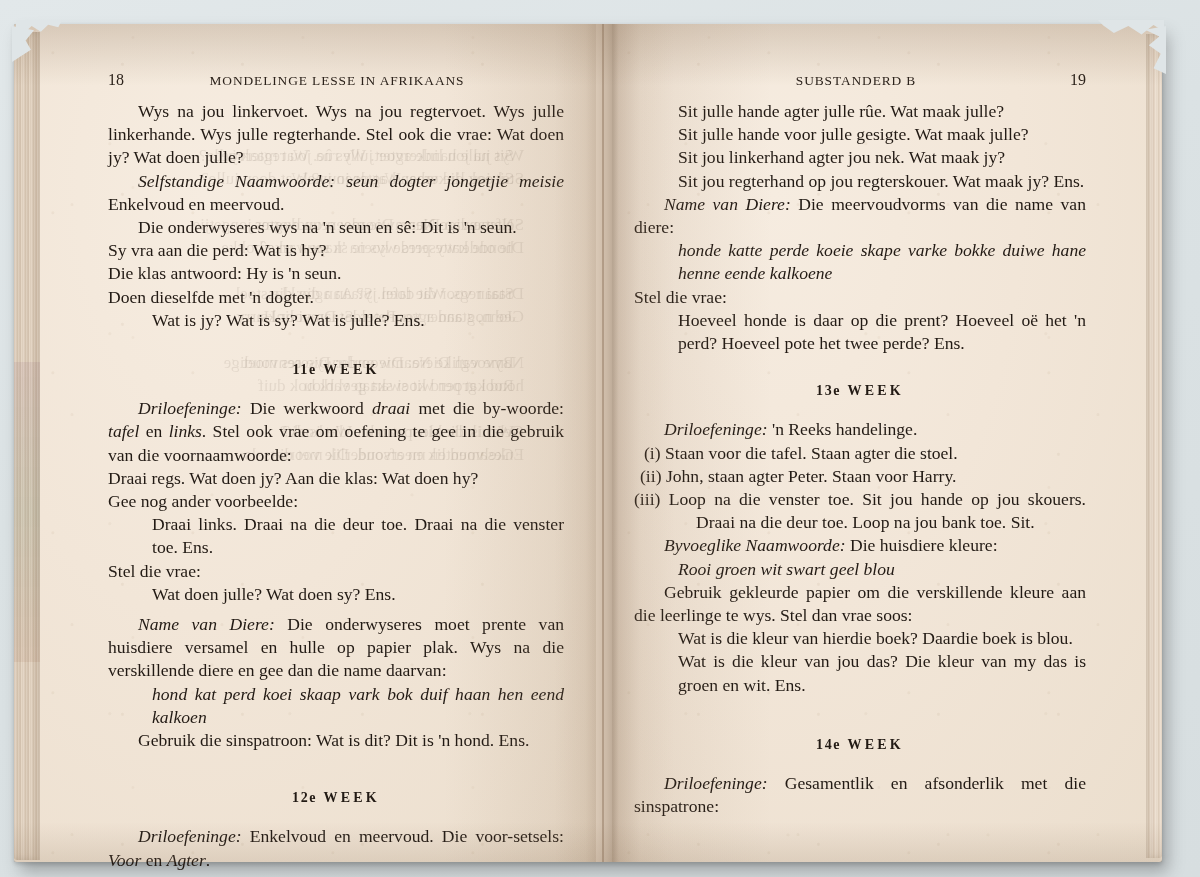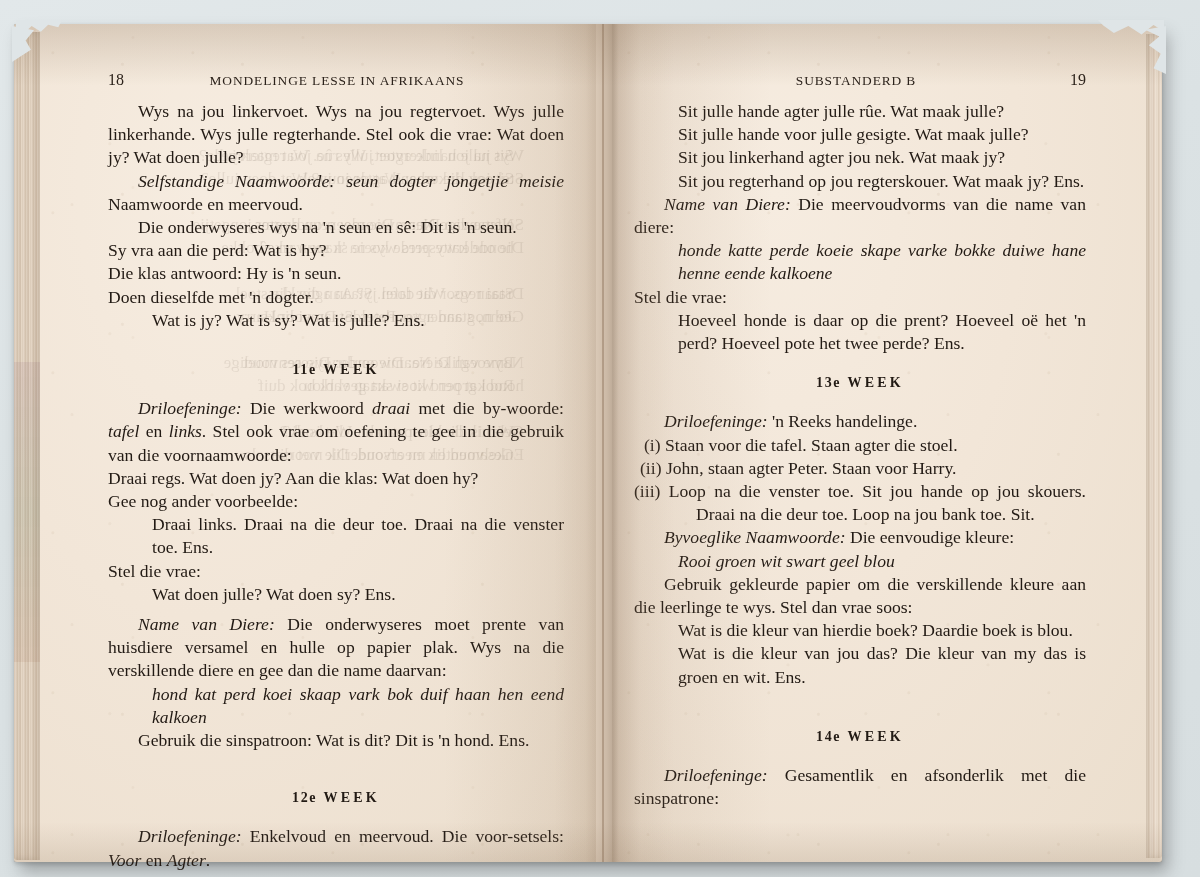--- a/index.html
+++ b/index.html
@@ -280,21 +280,21 @@
         <span class="rh-title">MONDELINGE LESSE IN AFRIKAANS</span>
       </div>
 
       <div class="column">
 
         <p class="ind">Wys na jou linkervoet.  Wys na jou regtervoet.  Wys julle linkerhande.  Wys julle regterhande.  Stel ook die vrae: Wat doen jy? Wat doen julle?</p>
 
         <p class="ind">
           <i>Selfstandige Naamwoorde:</i>
           <i>seun dogter jongetjie meisie</i>
-          <span>Naamwoorde en meervoud.</span>
+          <span>Enkelvoud en meervoud.</span>
         </p>
 
         <p class="ind">Die onderwyseres wys na 'n seun en sê: Dit is 'n seun.</p>
         <p>Sy vra aan die perd: Wat is hy?</p>
         <p>Die klas antwoord: Hy is 'n seun.</p>
         <p>Doen dieselfde met 'n dogter.</p>
         <p class="ind2 noj">Wat is jy? Wat is sy? Wat is julle? Ens.</p>
 
         <div class="week-head">
           <span class="num">11e</span>
@@ -351,21 +351,21 @@
         <p class="ind">
           <i>Name van Diere:</i>
           <span>Die meervoudvorms van die name van diere:</span>
         </p>
 
         <p class="blk2"><i>honde katte perde koeie skape varke bokke duiwe hane henne eende kalkoene</i></p>
 
         <p class="noj">Stel die vrae:</p>
         <p class="blk2">Hoeveel honde is daar op die prent? Hoeveel oë het 'n perd? Hoeveel pote het twee perde? Ens.</p>
 
-        <div class="week-head" style="margin-top:16px">
+        <div class="week-head" style="margin-top:24px">
           <span class="num">13e</span>
           <span>WEEK</span>
         </div>
 
         <p class="ind noj">
           <i>Driloefeninge:</i>
           <span>'n Reeks handelinge.</span>
         </p>
 
         <p class="hang-i noj" style="padding-left:62px;text-indent:-52px">
@@ -376,21 +376,21 @@
           <span>(ii)</span>
           <span>John, staan agter Peter.  Staan voor Harry.</span>
         </p>
         <p class="hang-i" style="padding-left:62px;text-indent:-62px">
           <span>(iii)</span>
           <span>Loop na die venster toe.  Sit jou hande op jou skouers.  Draai na die deur toe.  Loop na jou bank toe. Sit.</span>
         </p>
 
         <p class="ind noj">
           <i>Byvoeglike Naamwoorde:</i>
-          <span>Die eenvoudige kleure:</span>
+          <span>Die huisdiere kleure:</span>
         </p>
 
         <p class="blk2 noj"><i>Rooi groen wit swart geel blou</i></p>
 
         <p class="ind">Gebruik gekleurde papier om die verskillende kleure aan die leerlinge te wys.  Stel dan vrae soos:</p>
         <p class="blk2">Wat is die kleur van hierdie boek? Daardie boek is blou.</p>
         <p class="blk2">Wat is die kleur van jou das? Die kleur van my das is groen en wit.  Ens.</p>
 
         <div class="week-head" style="margin-top:36px">
           <span class="num">14e</span>

